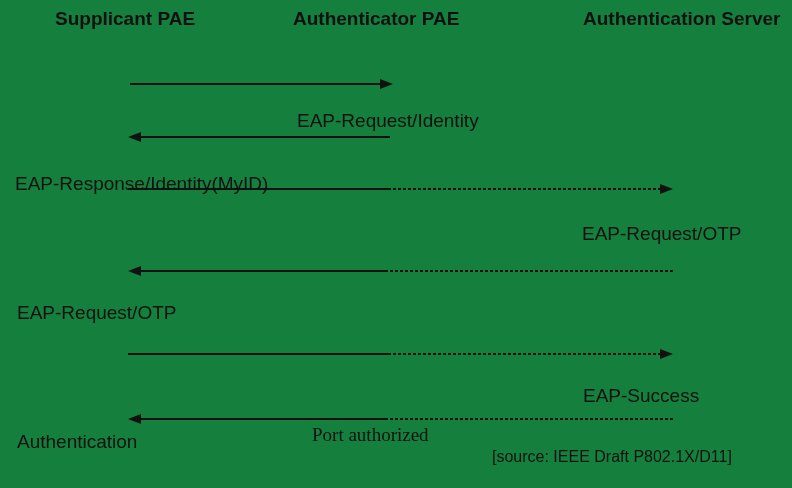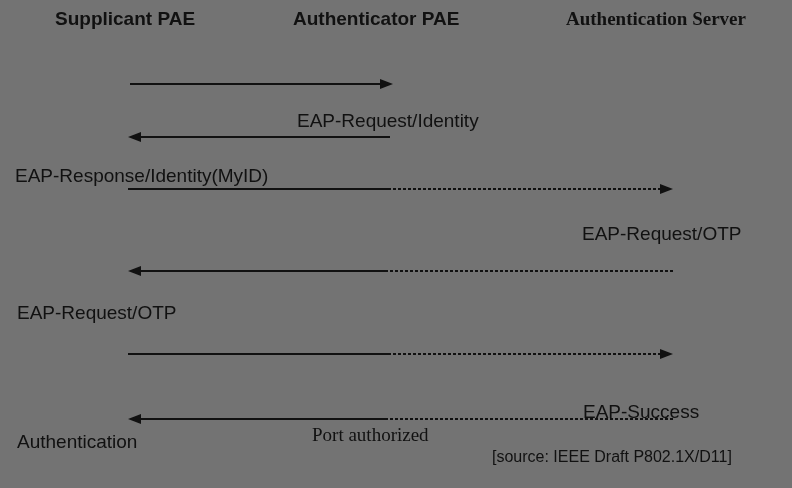--- a/index.html
+++ b/index.html
@@ -4,21 +4,21 @@
 <style>
   html, body {
     margin: 0;
     padding: 0;
     background: #ffffff;
   }
   .canvas {
     position: relative;
     width: 792px;
     height: 488px;
-    background: #737373;
+    background: #15803d;
     font-family: "Liberation Sans", "DejaVu Sans", sans-serif;
     color: #111111;
     overflow: hidden;
   }
   .abs { position: absolute; white-space: nowrap; }
   .hdr {
     font-weight: bold;
     font-size: 19px;
     top: 8px;
   }
@@ -42,52 +42,52 @@
     height: 0;
     border-top: 5px solid transparent;
     border-bottom: 5px solid transparent;
   }
   .head-right { border-left: 13px solid #111111; }
   .head-left  { border-right: 13px solid #111111; }
 
   
   .hdr-supplicant    { left: 55px; }
   .hdr-authenticator { left: 293px; text-align: right; }
-  .hdr-server        { left: 566px; font-family: Liberation Serif, serif; }
+  .hdr-server        { left: 583px; }
 
   
   .m1-lbl { left: 17px; top: 55px; }
   .m1-line { left: 130px; top: 83px; width: 251px; }
   .m1-head { left: 380px; top: 79px; }
 
   
   .m2-lbl { left: 285px; top: 109px; margin-left: 12px; }
   .m2-head { left: 128px; top: 132px; }
   .m2-line { left: 139px; top: 136px; width: 251px; }
 
   
-  .m3-lbl { left: 15px; top: 164px; }
+  .m3-lbl { left: 15px; top: 172px; }
   .m3-line-solid { left: 128px; top: 188px; width: 260px; }
   .m3-line-dashed { left: 388px; top: 188px; width: 273px; }
   .m3-head { left: 660px; top: 184px; }
 
   
   .m4-lbl { left: 582px; top: 222px; }
   .m4-head { left: 128px; top: 266px; }
   .m4-line-solid { left: 139px; top: 270px; width: 246px; }
   .m4-line-dashed { left: 385px; top: 270px; width: 288px; }
 
   
   .m5-lbl { left: 17px; top: 301px; }
   .m5-line-solid { left: 128px; top: 353px; width: 260px; }
   .m5-line-dashed { left: 388px; top: 353px; width: 273px; }
   .m5-head { left: 660px; top: 349px; }
 
   
-  .m6-lbl { left: 583px; top: 400px; }
+  .m6-lbl { left: 583px; top: 384px; }
   .m6-head { left: 128px; top: 414px; }
   .m6-line-solid { left: 139px; top: 418px; width: 246px; }
   .m6-line-dashed { left: 385px; top: 418px; width: 288px; }
 
   
   .port-authorized { left: 312px; top: 423px; font-family: Liberation Serif, serif; }
   .completion { left: 17px; top: 430px; }
   .source-note { left: 492px; top: 448px; }
 </style>
 </head>

